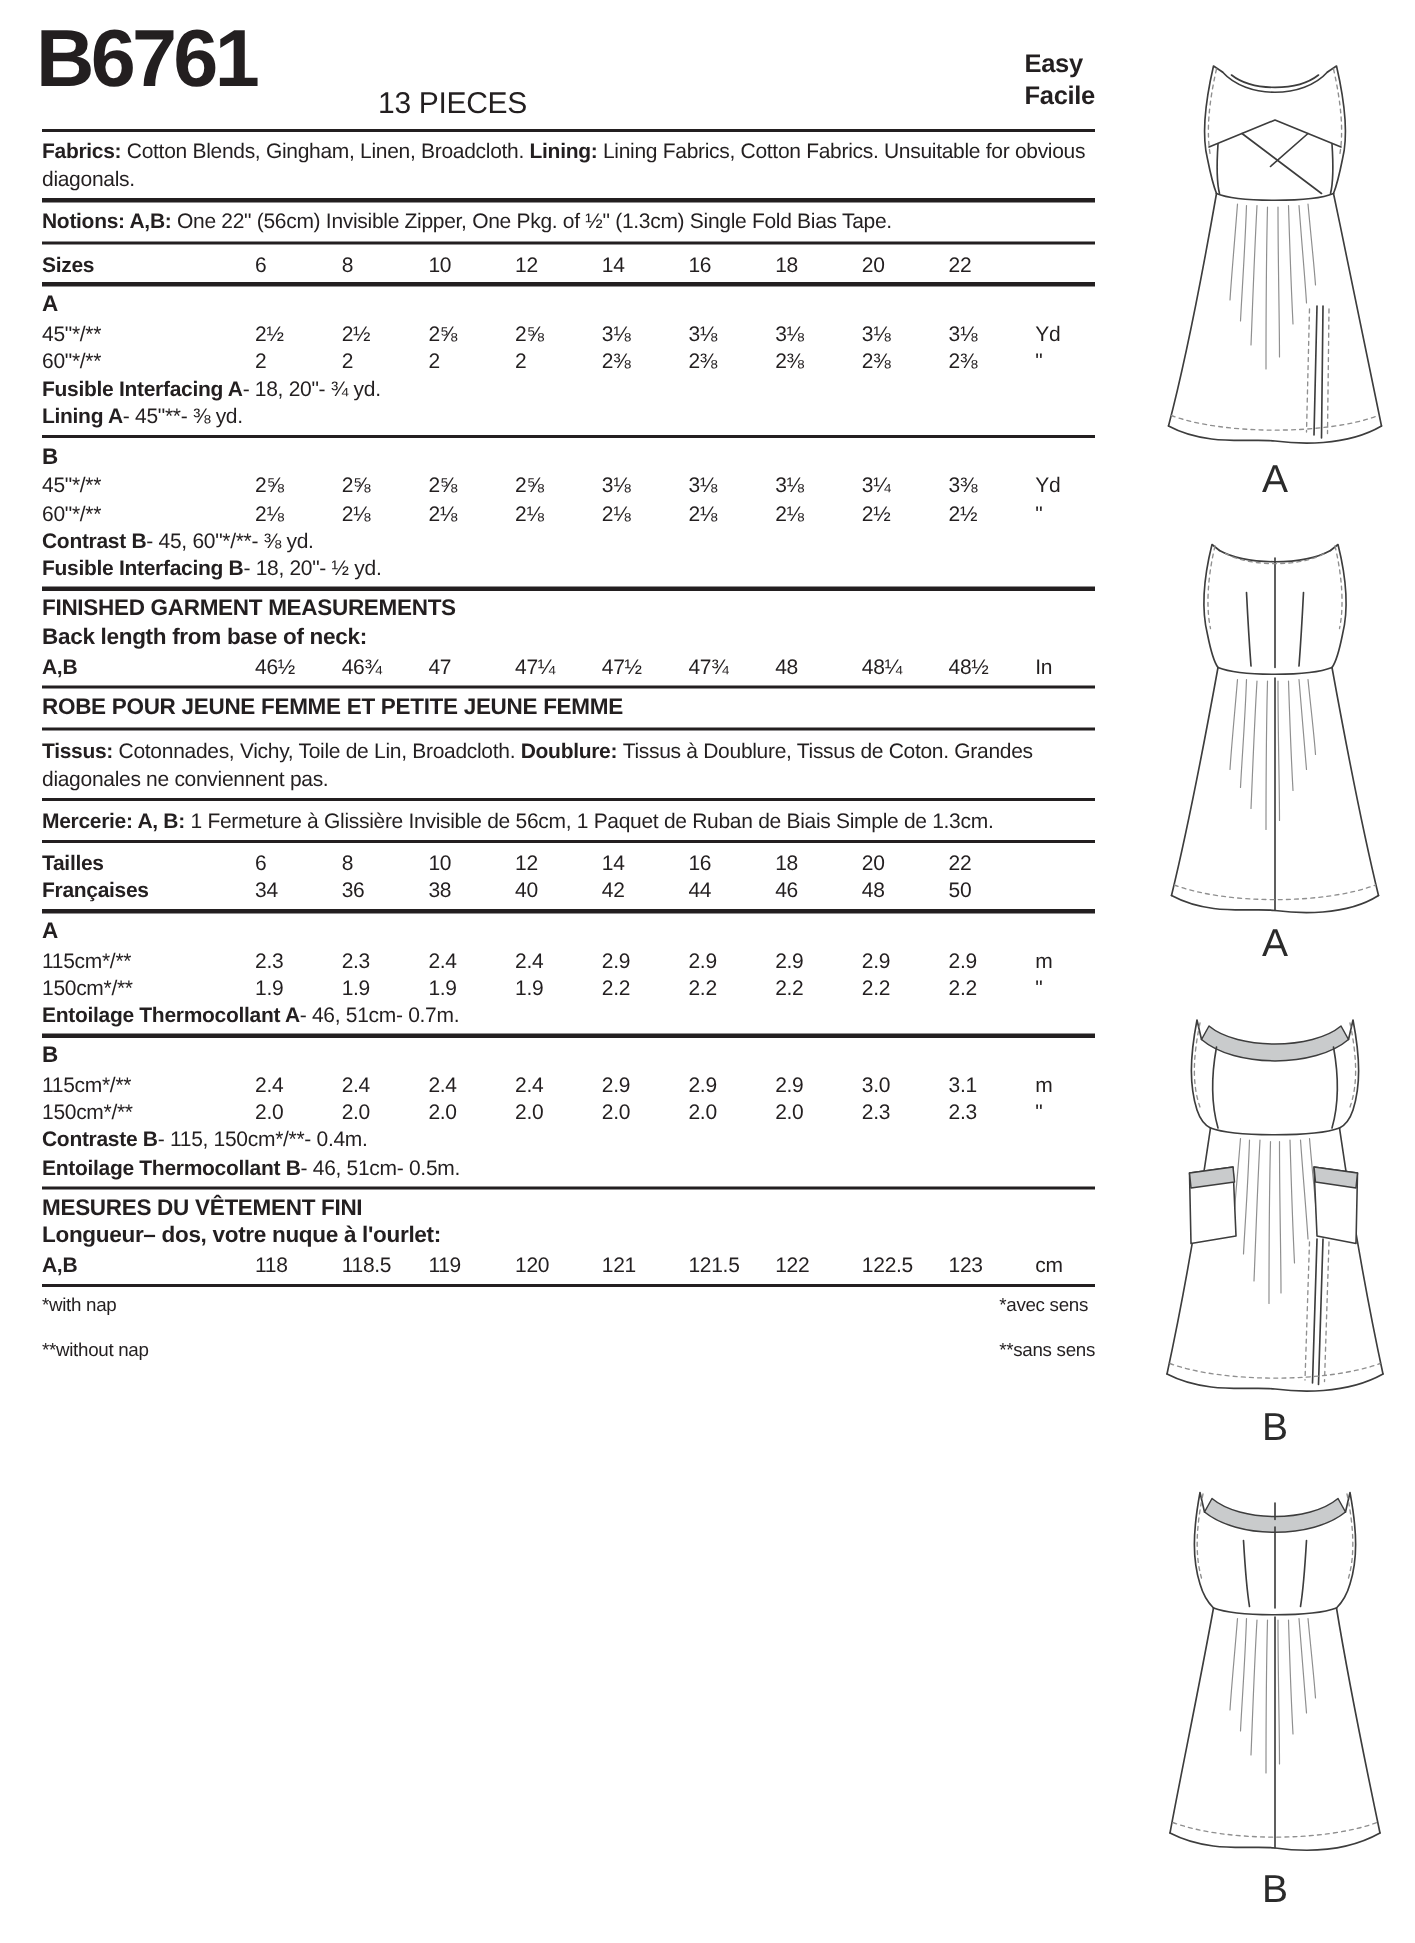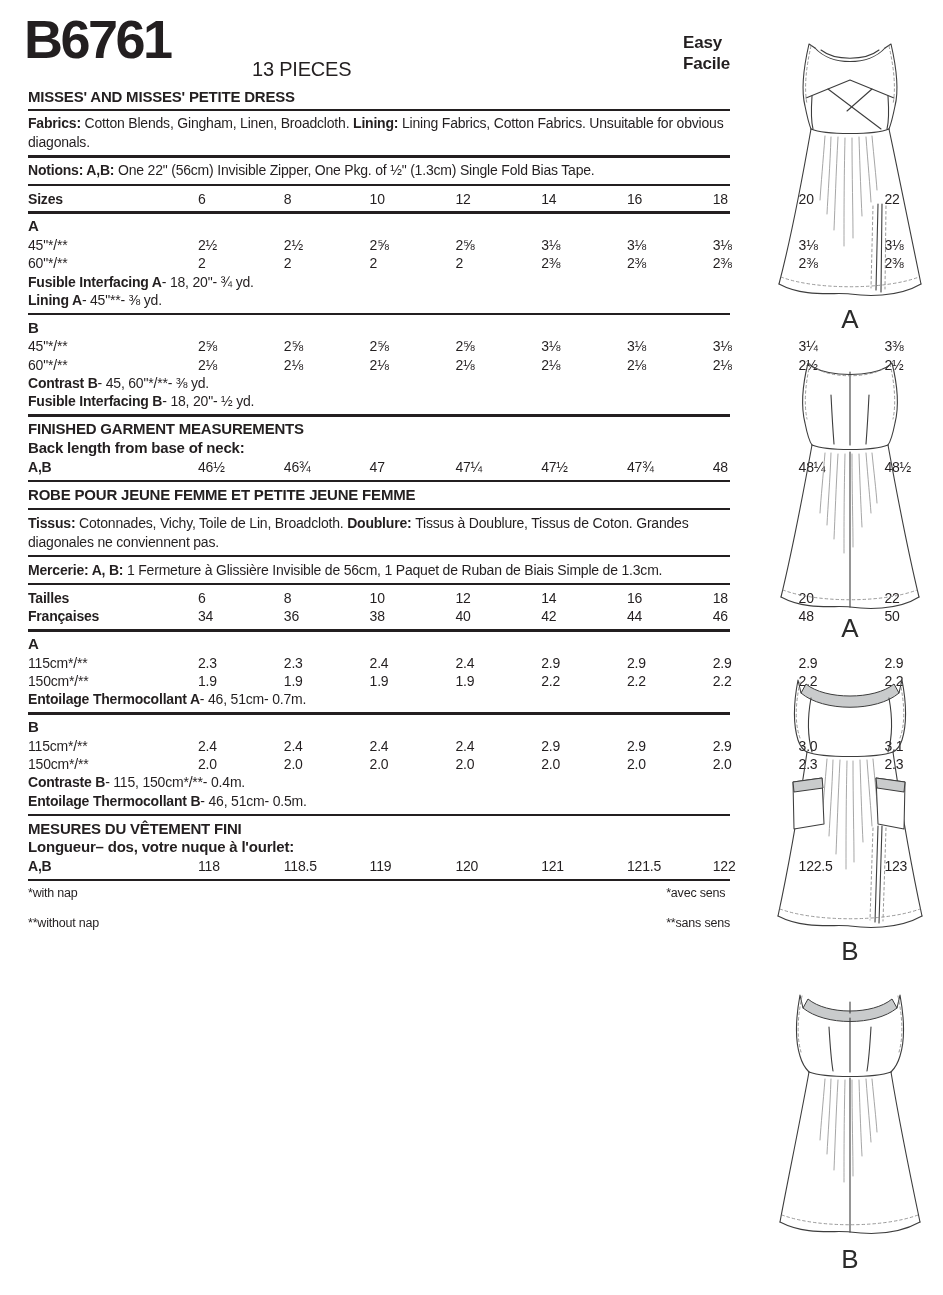--- a/index.html
+++ b/index.html
@@ -20,21 +20,21 @@
   .h-row{position:relative;height:64px;}
   .pattern-number{
     position:absolute;left:-4px;top:-6px;
     font-size:54px;font-weight:800;letter-spacing:-2.5px;line-height:1;
   }
   .pieces{position:absolute;left:224px;top:40px;font-size:20px;font-weight:500;}
   .difficulty{position:absolute;right:0;top:14px;text-align:left;font-weight:700;font-size:17px;line-height:21px;}
   .title{font-size:15px;font-weight:700;margin:6px 0 2px;}
   
   .rule{height:2.4px;background:var(--ink);margin:3.5px 0;}
-  .trow{display:grid;grid-template-columns:142px repeat(9,57.8px) auto;font-size:14px;line-height:18.4px;gap:28px;}
+  .trow{display:grid;grid-template-columns:142px repeat(9,57.8px) auto;font-size:14px;line-height:18.4px;}
   .tlabel{white-space:nowrap;}
   .tlabel.b{font-weight:700;}
   .tcell{white-space:nowrap;}
   .tunit{white-space:nowrap;}
   .tx{font-size:14px;line-height:18.4px;}
   .tx .b{font-weight:700;}
   .tx.section{font-weight:700;font-size:15px;}
   .tx.heading{font-weight:700;font-size:15px;line-height:18.8px;}
   .tx.para{line-height:18.8px;}
   .foot{display:flex;justify-content:space-between;font-size:12.5px;margin-top:5px;}
@@ -58,21 +58,20 @@
 
     <div class="h-row">
       <div class="pattern-number">B6761</div>
       <div class="pieces">13 PIECES</div>
       <div class="difficulty">
         <div>Easy</div>
         <div>Facile</div>
       </div>
     </div>
 
-    <div class="title">MISSES' AND MISSES' PETITE DRESS</div>
 
     <div>
         <div class="rule"></div>
         <div class="tx para"><span class="b">Fabrics: </span><span>Cotton Blends, Gingham, Linen, Broadcloth. </span><span class="b">Lining: </span><span>Lining Fabrics, Cotton Fabrics. Unsuitable for obvious diagonals.</span></div>
         <div class="rule"></div>
         <div class="tx para"><span class="b">Notions: A,B: </span><span>One 22" (56cm) Invisible Zipper, One Pkg. of ½" (1.3cm) Single Fold Bias Tape.</span></div>
         <div class="rule"></div>
         <div class="trow">
           <span class="tlabel b">Sizes</span>
           <span class="tcell">6</span>

